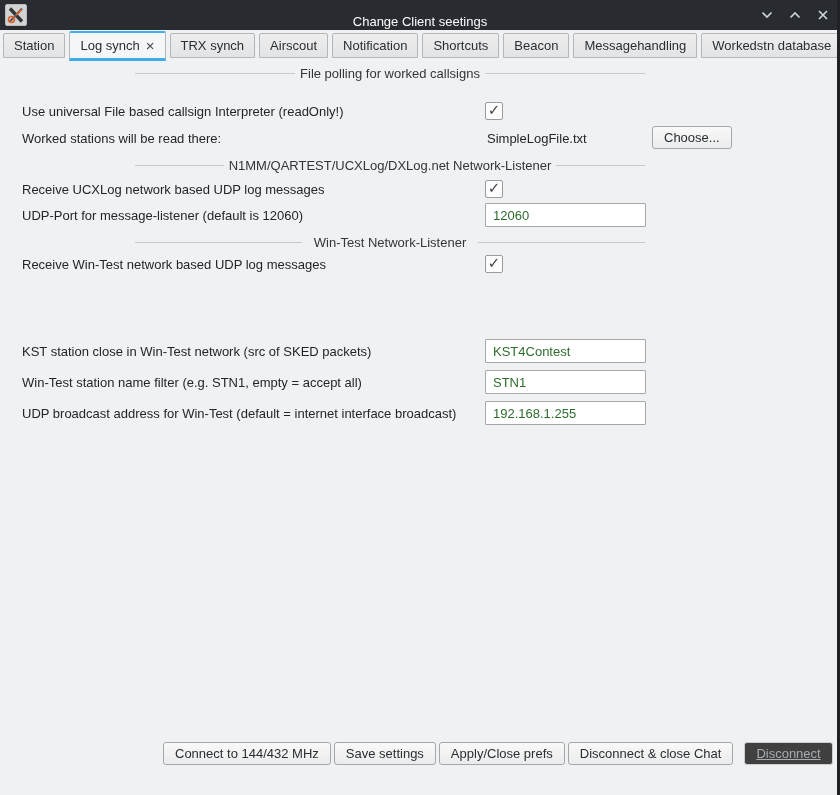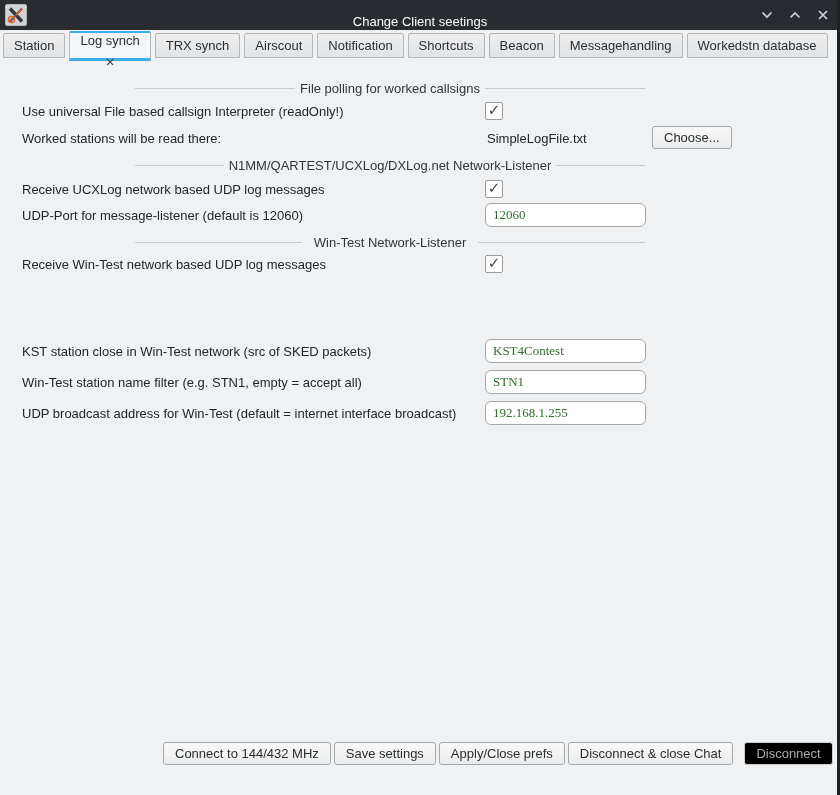--- a/index.html
+++ b/index.html
@@ -16,47 +16,47 @@
   .winbtn{width:16px;height:16px;background:none;border:none;padding:0;display:flex;align-items:center;justify-content:center;cursor:pointer;}
   
   .tabbar{position:absolute;top:30px;left:0;width:804px;height:32px;display:flex;align-items:flex-start;padding-left:3px;gap:4px;}
   .tab{
     margin-top:3px;height:25px;padding:0 10px;display:inline-flex;align-items:center;gap:6px;
     background:linear-gradient(#eeeeef,#e2e3e4);border:1px solid #b4b7ba;border-radius:2px 2px 0 0;
     color:#2b2e31;white-space:nowrap;cursor:pointer;
   }
   .tab.active{
     margin-top:1px;height:30px;background:#f5f6f7;
-    border:1px solid #b4b7ba;border-top:2px solid #3daee9;border-bottom:3px solid #3daee9;border-radius:2px 2px 0 0;flex-direction:column;
+    border:1px solid #b4b7ba;border-top:2px solid #3daee9;border-bottom:3px solid #3daee9;border-radius:2px 2px 0 0;
   }
   .tclose{font-size:15px;line-height:1;color:#42464a;cursor:pointer;}
   
   .gheader{position:absolute;left:135px;width:510px;height:14px;display:flex;align-items:center;gap:5px;}
   .hline{flex:1;height:1px;background:#c7c9cb;}
   .htext{color:#31363b;white-space:nowrap;}
   
   .row{position:absolute;left:0;width:840px;display:flex;align-items:center;}
   .lbl{position:absolute;left:22px;color:#232629;white-space:nowrap;}
   .val{position:absolute;left:487px;color:#232629;white-space:nowrap;}
   .checkbox{
     position:absolute;left:485px;width:18px;height:18px;background:#fdfdfd;border:1px solid #999c9f;border-radius:2px;
     display:flex;align-items:center;justify-content:center;cursor:pointer;
   }
   .checkbox[data-checked="true"]::after{content:"\2713";font-size:15px;font-weight:bold;color:#41464b;margin-top:-2px;}
   .field{
-    position:absolute;left:485px;width:161px;height:24px;background:#fff;border:1px solid #a5a8ab;border-radius:6px;
-    padding:0 7px;font-family:Liberation Serif, serif;font-size:13px;color:#2e6d2e;outline:none;
+    position:absolute;left:485px;width:161px;height:24px;background:#fff;border:1px solid #a5a8ab;border-radius:1px;
+    padding:0 7px;font-family:Liberation Sans, sans-serif;font-size:13px;color:#2e6d2e;outline:none;
   }
   
   .btn{
     height:23px;padding:0 11px;background:linear-gradient(#f9f9f9,#eaebec);
     border:1px solid #a5a8ab;border-radius:3px;color:#2b2e31;
     font-family:"Liberation Sans","DejaVu Sans",sans-serif;font-size:13px;white-space:nowrap;cursor:pointer;
   }
-  .btn.disabled{background:#000000;border-color:#cccfd1;color:#a8acaf;cursor:default;}
+  .btn.disabled{background:#404040;border-color:#cccfd1;color:#a8acaf;cursor:default;text-decoration:underline;}
   .choosebtn{position:absolute;left:652px;top:0;}
   .footer{position:absolute;left:163px;top:742px;display:flex;align-items:flex-start;gap:3px;}
   .gap-before{margin-left:8px;}
   .rightborder{position:absolute;right:0;top:0;width:3px;height:795px;background:#1e2225;}
 </style>
 </head>
 <body>
 
 <div class="window">
 
@@ -98,21 +98,21 @@
     <div class="tab">TRX synch</div>
     <div class="tab">Airscout</div>
     <div class="tab">Notification</div>
     <div class="tab">Shortcuts</div>
     <div class="tab">Beacon</div>
     <div class="tab">Messagehandling</div>
     <div class="tab">Workedstn database</div>
 
   </div>
 
-  <div class="gheader" style="top:81px;">
+  <div class="gheader" style="top:66px;">
     <span class="hline"></span>
     <span class="htext">File polling for worked callsigns</span>
     <span class="hline"></span>
   </div>
 
   <div class="row" style="top:101px;height:20px;">
     <span class="lbl">Use universal File based callsign Interpreter (readOnly!)</span>
     <span class="checkbox" data-checked="true"></span>
   </div>
 

